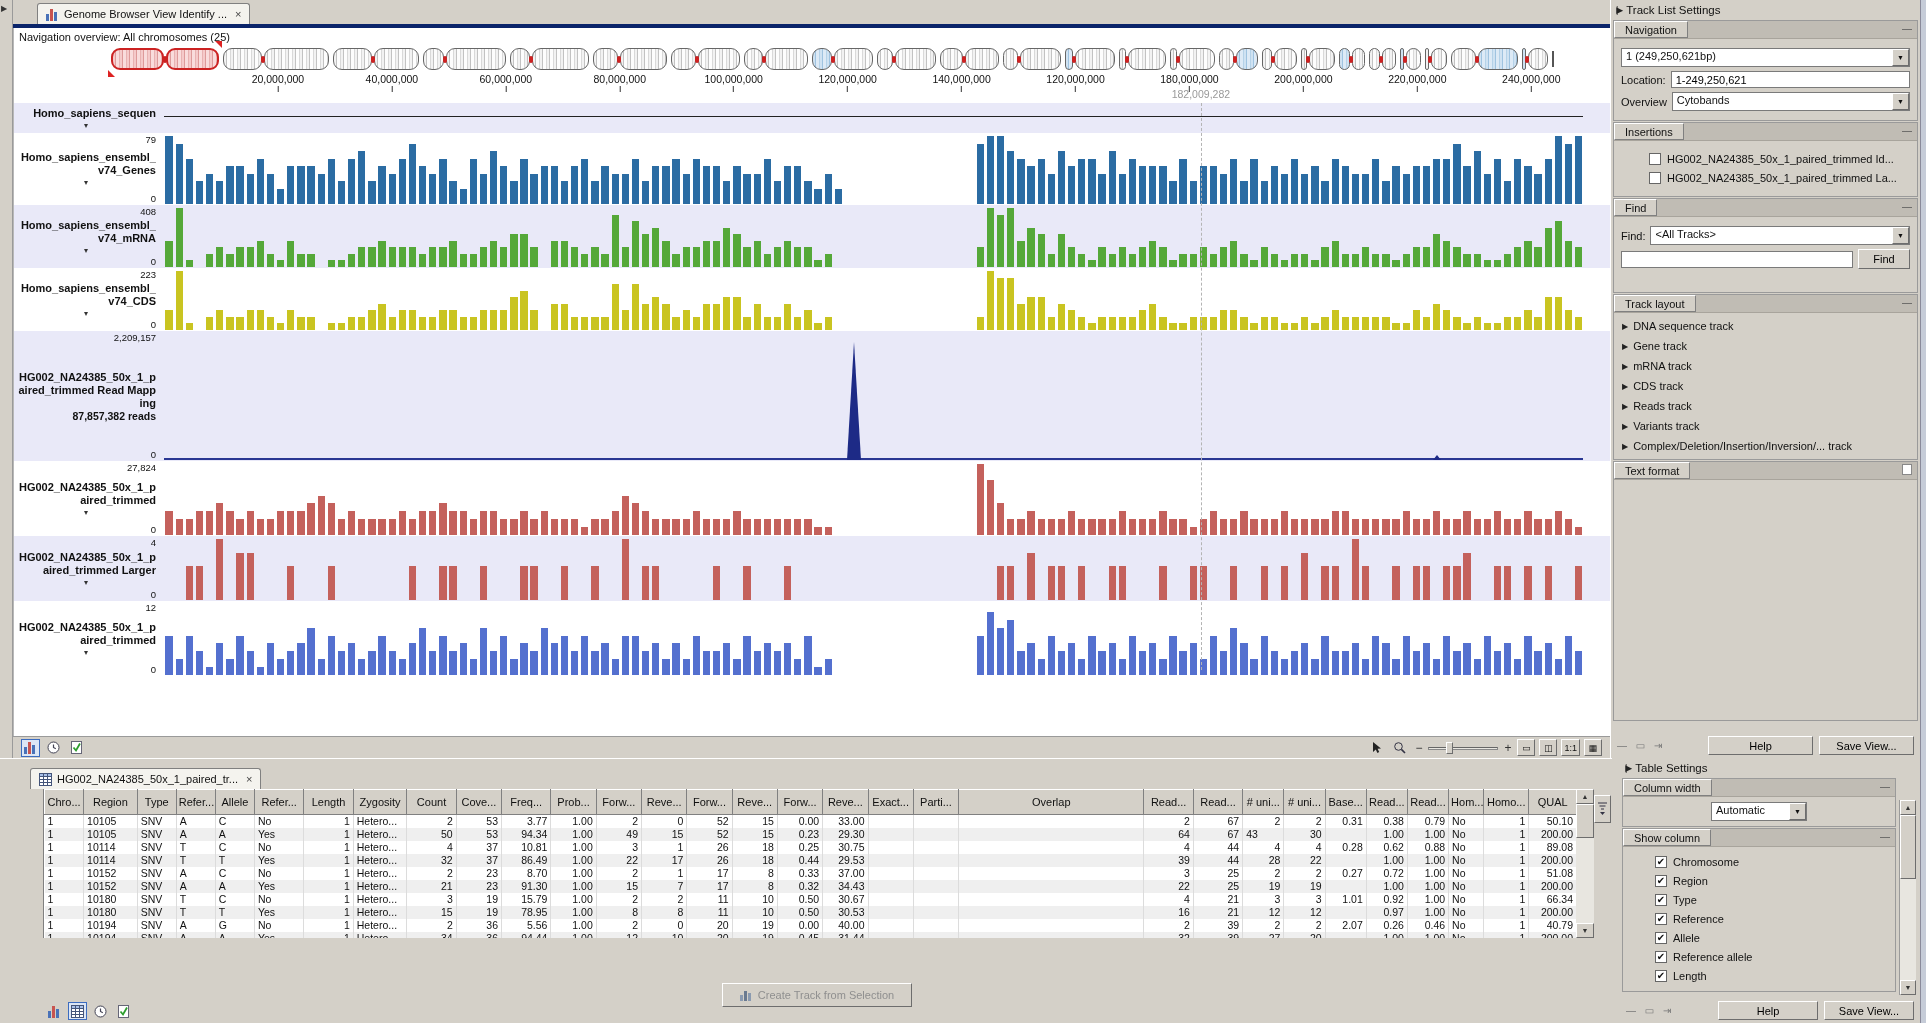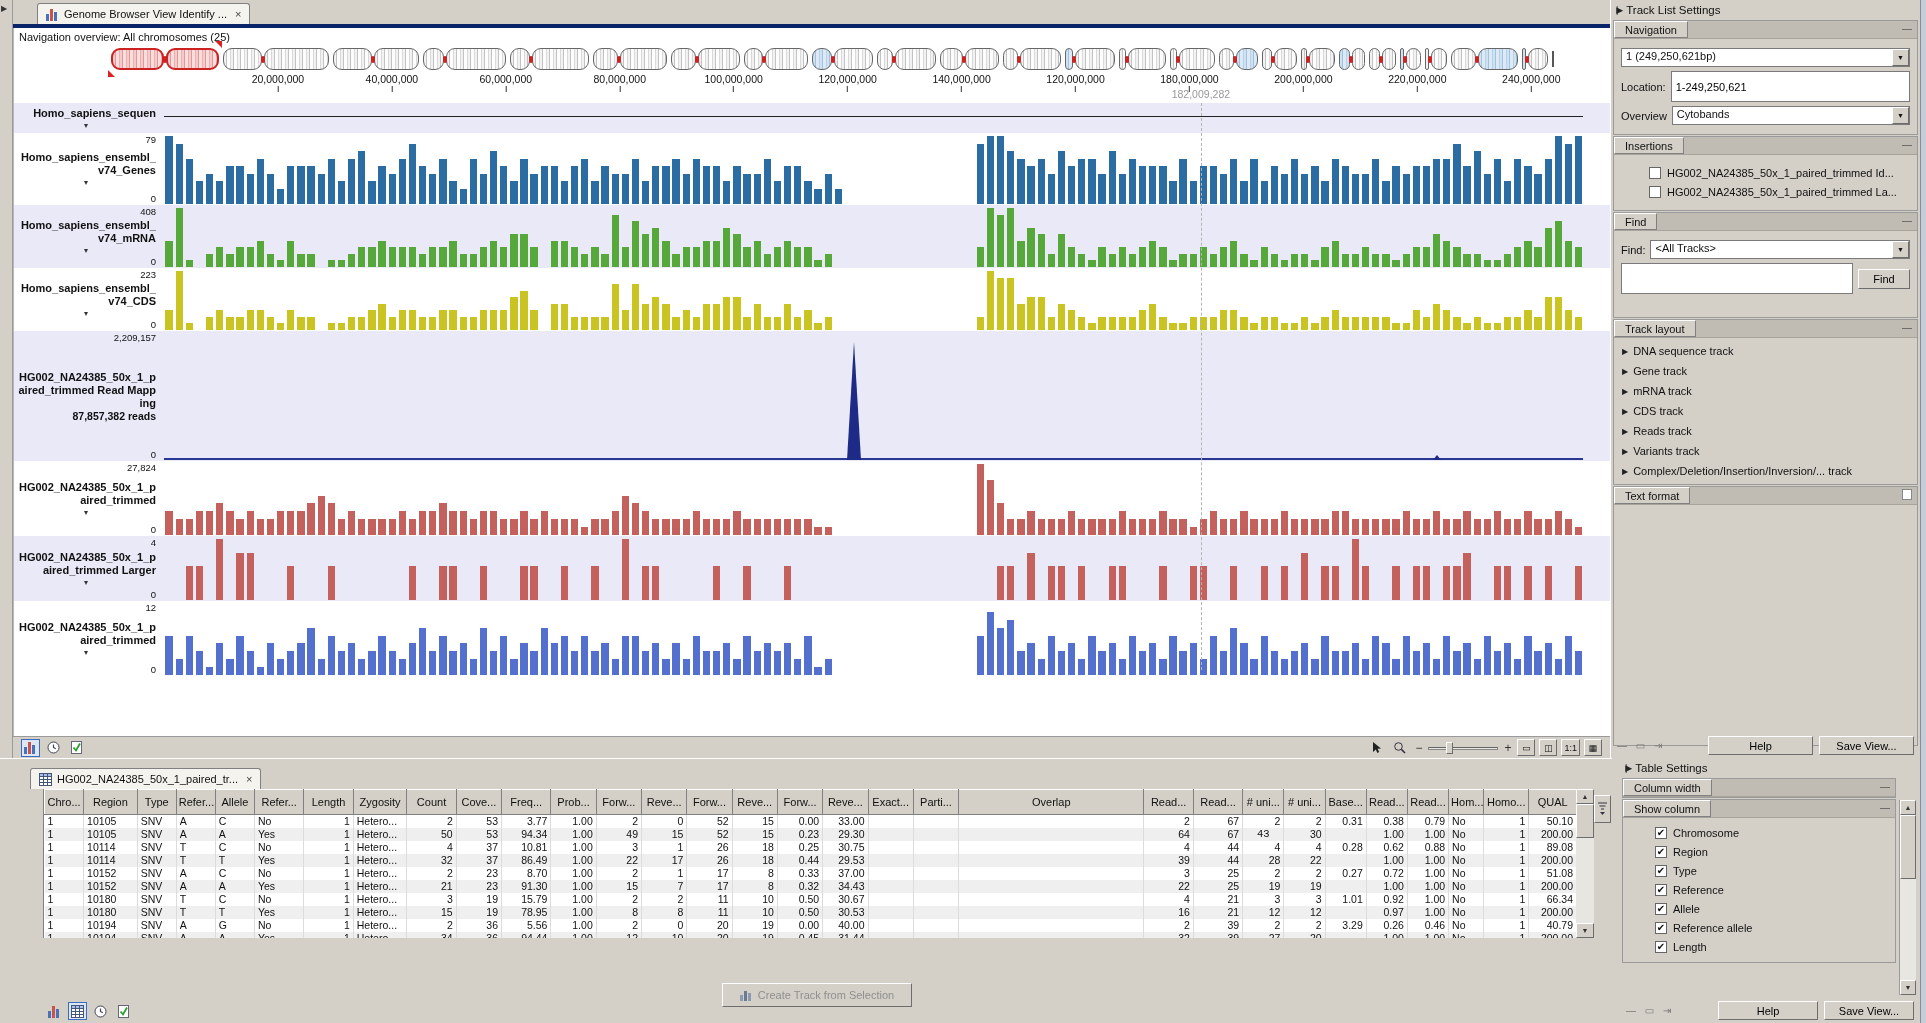--- a/index.html
+++ b/index.html
@@ -77,21 +77,21 @@
   .pt-icon { font-size:9px; color:#222; letter-spacing:-2px; }
   .sec { margin:1px 2px 0 2px; border:1px solid #9a9a9a; background:#d4d0c8; }
   .sec-h { height:18px; background:#c0bcb4; display:flex; align-items:center; position:relative; border-bottom:1px solid #a8a49c; }
   .sec-chip { background:#d4d0c8; border:1px solid; border-color:#fff #808080 #808080 #fff; padding:0 10px; height:17px; line-height:16px; font-size:11px; }
   .sec-min { position:absolute; right:5px; top:2px; font-size:10px; color:#555; }
   .sec-body { padding:5px 7px; }
   .frow { display:flex; align-items:center; gap:5px; margin:4px 0; }
   .combo { flex:1; background:#fff; border:1px solid #7a7a7a; display:flex; height:19px; }
   .cb-txt { flex:1; padding:1px 4px; font-size:11px; white-space:nowrap; overflow:hidden; }
   .cb-btn { width:17px; background:#d4d0c8; border:1px solid; border-color:#fff #6d6d6d #6d6d6d #fff; display:flex; align-items:center; justify-content:center; font-size:7px; }
-  .tinput { flex:1; background:#fff; border:1px solid #7a7a7a; height:31px; padding:1px 4px; font-size:11px; font-family:inherit; }
+  .tinput { flex:1; background:#fff; border:1px solid #7a7a7a; height:17px; padding:1px 4px; font-size:11px; font-family:inherit; }
   .cbrow { display:flex; align-items:center; gap:6px; margin:7px 0 7px 28px; }
   .cb { width:12px; height:12px; background:#fff; border:1px solid #666; display:inline-flex; align-items:center; justify-content:center; font-size:10px; line-height:10px; flex:none; }
   .cblab { white-space:nowrap; overflow:hidden; }
   .lay-item { display:flex; align-items:center; gap:5px; height:20px; padding-left:4px; }
   .lay-arrow { font-size:8px; color:#222; }
   .win-btn { background:#d4d0c8; border:1px solid; border-color:#fff #6d6d6d #6d6d6d #fff; font-size:11px; font-family:inherit; display:flex; align-items:center; justify-content:center; }
   .pbottom { position:absolute; bottom:3px; left:6px; right:6px; display:flex; align-items:center; gap:6px; }
   .pb-icons { color:#777; font-size:10px; letter-spacing:3px; }
   .btn-help { width:105px; height:19px; margin-left:auto; }
   .btn-save { width:95px; height:19px; }
@@ -3257,21 +3257,21 @@
                 <td style="text-align: right;">15</td>
                 <td style="text-align: right;">52</td>
                 <td style="text-align: right;">15</td>
                 <td style="text-align: right;">0.23</td>
                 <td style="text-align: right;">29.30</td>
                 <td style="text-align: left;"></td>
                 <td style="text-align: left;"></td>
                 <td style="text-align: right;"></td>
                 <td style="text-align: right;">64</td>
                 <td style="text-align: right;">67</td>
-                <td style="text-align: center; font-family: Liberation Mono, monospace;">43</td>
+                <td style="text-align: left;">43</td>
                 <td style="text-align: right;">30</td>
                 <td style="text-align: right;"></td>
                 <td style="text-align: right;">1.00</td>
                 <td style="text-align: right;">1.00</td>
                 <td style="text-align: left;">No</td>
                 <td style="text-align: right;">1</td>
                 <td style="text-align: right;">200.00</td>
               </tr>
               <tr>
                 <td style="text-align: left;">1</td>
@@ -3490,21 +3490,21 @@
                 <td style="text-align: right;">19</td>
                 <td style="text-align: right;">0.00</td>
                 <td style="text-align: right;">40.00</td>
                 <td style="text-align: left;"></td>
                 <td style="text-align: left;"></td>
                 <td style="text-align: right;"></td>
                 <td style="text-align: right;">2</td>
                 <td style="text-align: right;">39</td>
                 <td style="text-align: right;">2</td>
                 <td style="text-align: right;">2</td>
-                <td style="text-align: right;">3.29</td>
+                <td style="text-align: right;">2.07</td>
                 <td style="text-align: right;">0.26</td>
                 <td style="text-align: right;">0.46</td>
                 <td style="text-align: left;">No</td>
                 <td style="text-align: right;">1</td>
                 <td style="text-align: right;">40.79</td>
               </tr>
               <tr>
                 <td style="text-align: left;">1</td>
                 <td style="text-align: left;">10194</td>
                 <td style="text-align: left;">SNV</td>
@@ -3591,20 +3591,26 @@
     <div class="panel-title">
       <span class="pt-icon">|▶</span>
       <span>Table Settings</span>
     </div>
 
     <div class="sec" style="margin-right:24px;">
       <div class="sec-h">
           <span class="sec-chip">Column width</span>
           <span class="sec-min">—</span>
         </div>
+      <div class="sec-body" style="display:flex;justify-content:center;">
+        <span class="combo" style="flex:none;width:96px;">
+          <span class="cb-txt">Automatic</span>
+          <span class="cb-btn">▼</span>
+        </span>
+      </div>
     </div>
 
     <div class="sec" style="margin-right:24px;">
       <div class="sec-h">
           <span class="sec-chip">Show column</span>
           <span class="sec-min">—</span>
         </div>
       <div class="sec-body" style="padding:2px 4px;">
           <div class="cbrow">
             <span class="cb">✔</span>

